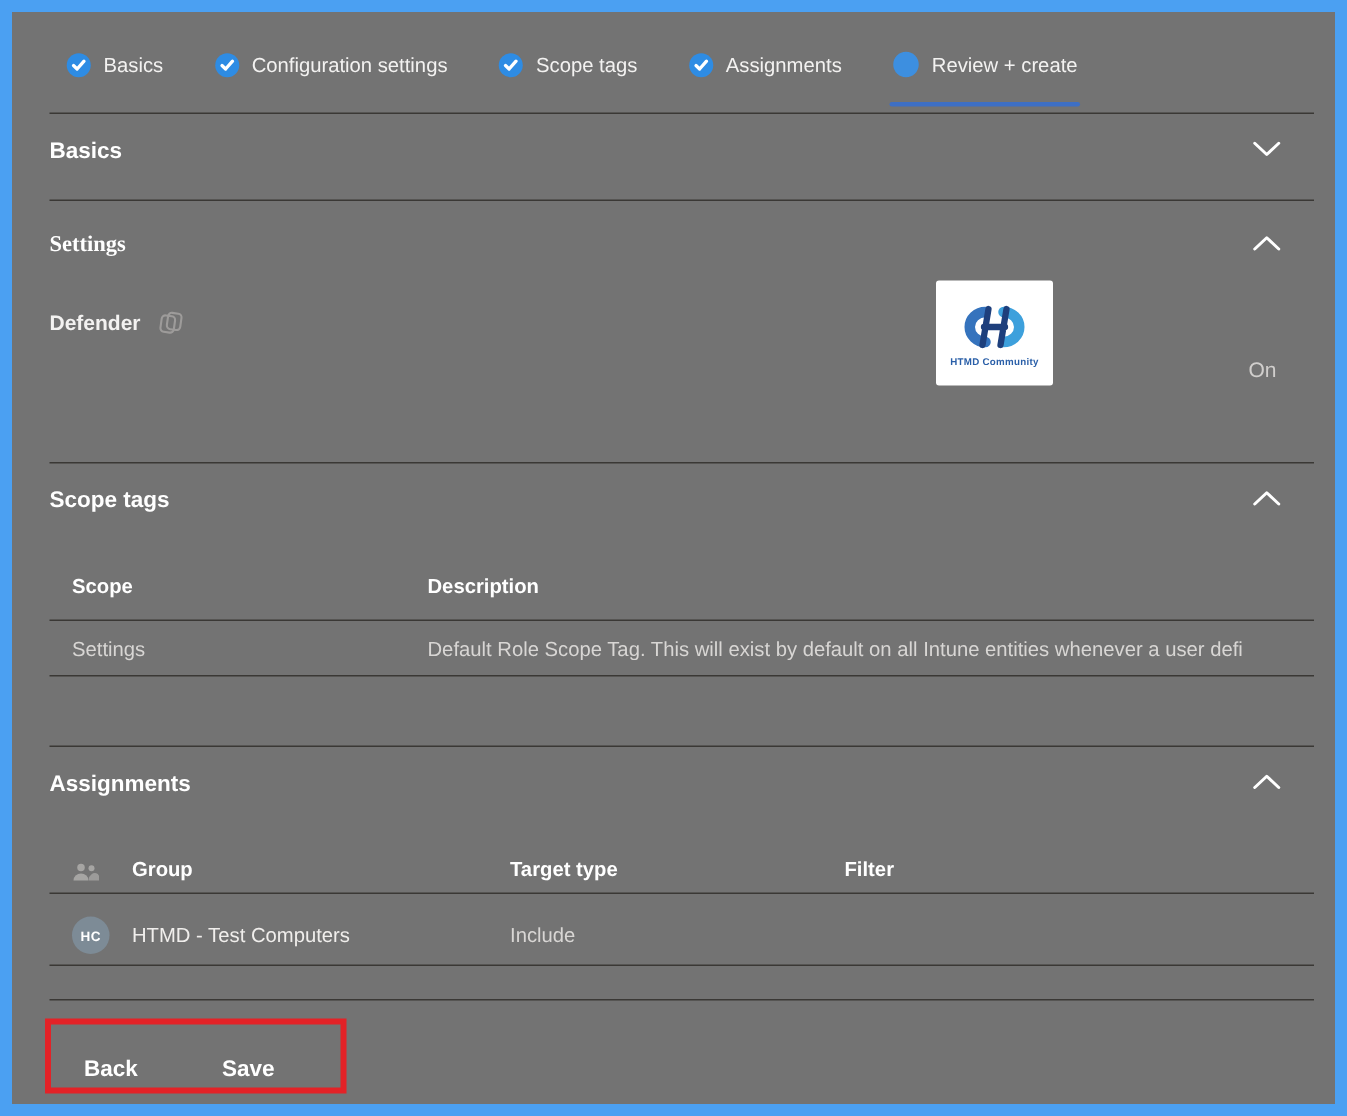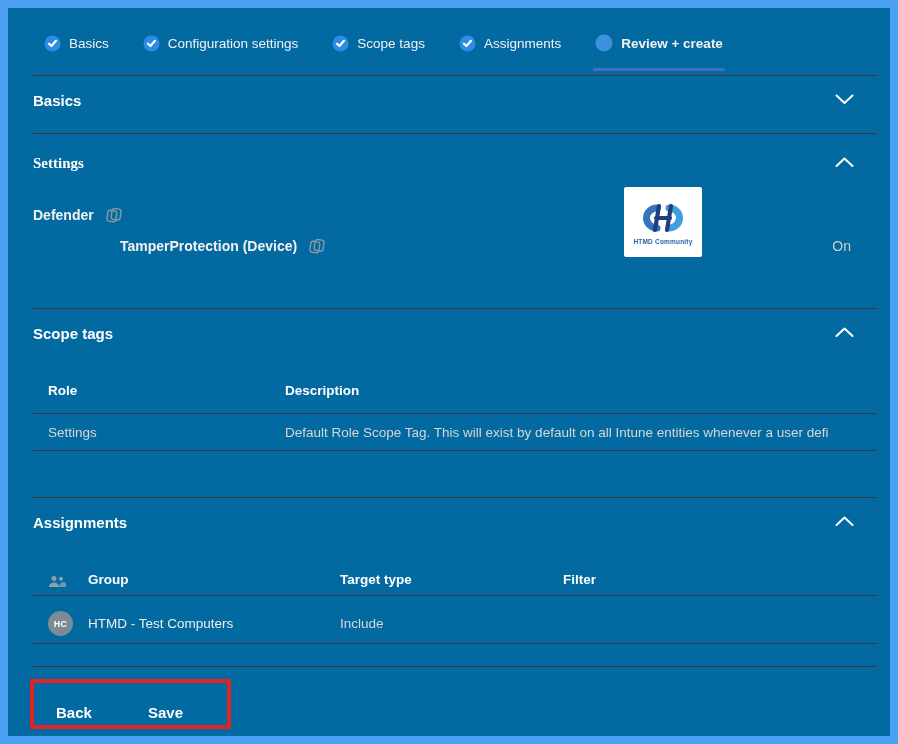--- a/index.html
+++ b/index.html
@@ -3,34 +3,34 @@
 <meta charset="utf-8">
 <style>
   html,body{margin:0;padding:0;background:#101010;}
   .screen{
     width:898px;height:744px;box-sizing:border-box;
     background:#4ba0f2;padding:8px;
     font-family:"Liberation Sans","DejaVu Sans",sans-serif;
   }
   .content{
     position:relative;width:100%;height:100%;
-    background:#0369a1;overflow:hidden;color:#e1dfdd;
+    background:#737373;overflow:hidden;color:#e1dfdd;
   }
   
   .tabbar{
     position:absolute;left:36px;top:26px;
     display:flex;align-items:center;gap:34px;
   }
   .tab{
     display:flex;align-items:center;gap:8px;
     font-size:13.5px;color:#f3f2f1;cursor:pointer;
     padding-bottom:0;position:relative;
   }
   .tab .ticon{display:flex;align-items:center;}
-  .tab.active{font-weight:bold;}
+  .tab.active{font-weight:normal;}
   .tab.active::after{
     content:"";position:absolute;left:-2px;right:-2px;top:34px;
     height:3px;background:#3e6fc4;border-radius:2px;
   }
   
   .divider{position:absolute;left:25px;right:14px;height:1px;background:#3a3835;}
   
   .sec-title{
     position:absolute;left:25px;
     font-size:15px;font-weight:bold;color:#ffffff;
@@ -143,29 +143,20 @@
     <div class="row-label" style="left:25px;top:199px;">
       <span>Defender</span>
       <span class="copy-ic">
         <svg width="16" height="16" viewBox="0 0 16 16" fill="none" stroke="#a8a6a4" stroke-width="1.4">
             <rect x="5.5" y="1.5" width="9" height="11" rx="2.5"></rect>
             <rect x="1.5" y="3.8" width="9" height="11" rx="2.5"></rect>
           </svg>
       </span>
     </div>
 
-    <div class="row-label" style="left:112px;top:230px;">
-      <span>TamperProtection (Device)</span>
-      <span class="copy-ic">
-        <svg width="16" height="16" viewBox="0 0 16 16" fill="none" stroke="#a8a6a4" stroke-width="1.4">
-            <rect x="5.5" y="1.5" width="9" height="11" rx="2.5"></rect>
-            <rect x="1.5" y="3.8" width="9" height="11" rx="2.5"></rect>
-          </svg>
-      </span>
-    </div>
 
     <div class="logo-box">
       <svg width="62" height="36" viewBox="0 0 62 36">
         <path d="M 25 8 A 10.5 10 0 1 0 25 28" stroke="#3573bd" stroke-width="7" fill="none" stroke-linecap="round"></path>
         <path d="M 37 8 A 10.5 10 0 1 1 37 28" stroke="#3da0dc" stroke-width="7" fill="none" stroke-linecap="round"></path>
         <path d="M27 6 L23 30 M39 6 L35 30 M24 18 L38 18" stroke="#1e3f7c" stroke-width="4.2" fill="none" stroke-linecap="round"></path>
       </svg>
       <span class="logo-caption">HTMD Community</span>
     </div>
 
@@ -173,21 +164,21 @@
 
     <div class="divider" style="top:300px;"></div>
 
     <div class="sec-title" style="top:317px;">Scope tags</div>
     <div class="chevron" style="top:319px;">
       <svg width="19" height="11" viewBox="0 0 19 11">
           <path d="M1.5 9 L9.5 1.5 L17.5 9" stroke="#fff" stroke-width="2" fill="none" stroke-linecap="round" stroke-linejoin="round"></path>
         </svg>
     </div>
 
-    <div class="th" style="left:40px;top:375px;">Role</div>
+    <div class="th" style="left:40px;top:375px;">Scope</div>
     <div class="th" style="left:277px;top:375px;text-align:right;">Description</div>
 
     <div class="divider" style="top:405px;"></div>
 
     <div>
       <div class="td" style="left:40px;top:417px;">Settings</div>
       <div class="td td-clip" style="left:277px;top:417px;">Default Role Scope Tag. This will exist by default on all Intune entities whenever a user defi</div>
     </div>
 
     <div class="divider" style="top:442px;"></div>

